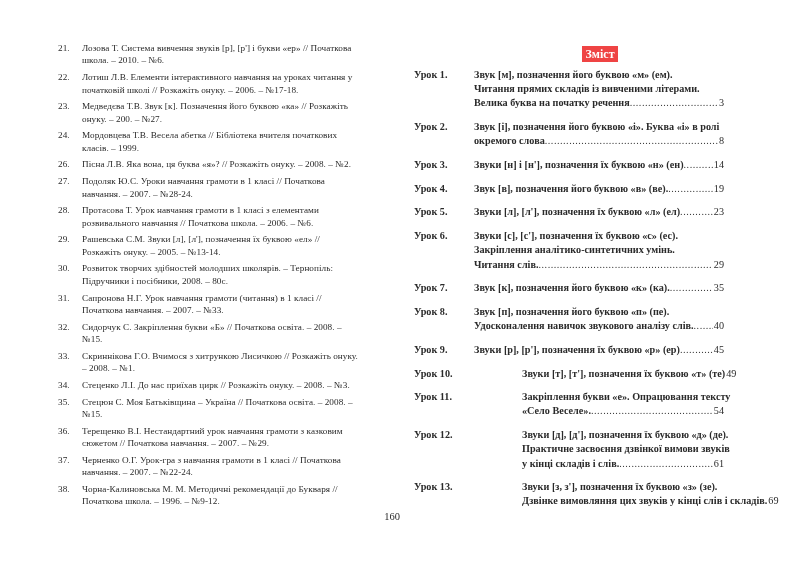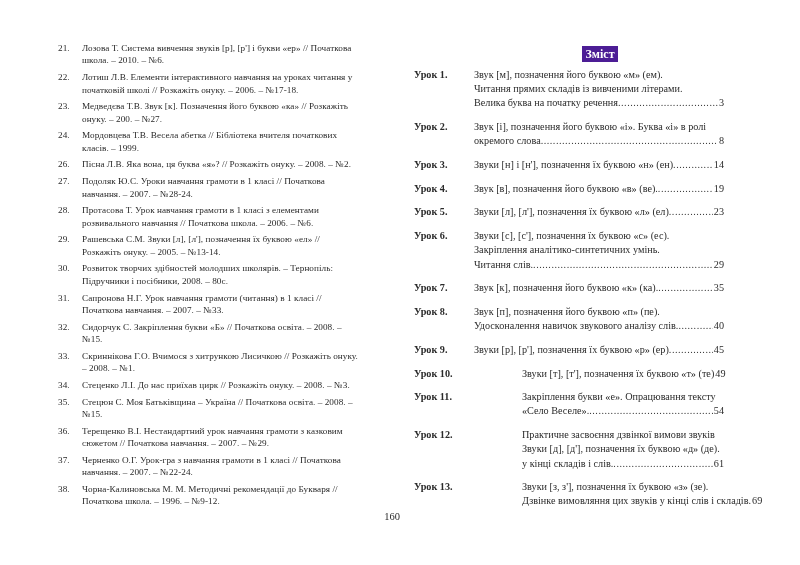--- a/index.html
+++ b/index.html
@@ -12,27 +12,27 @@
   .page-right { position: absolute; left: 400px; top: 0; width: 400px; height: 565px; }
 
   
   .biblio { position: absolute; left: 58px; top: 42px; width: 300px; list-style: none; margin: 0; padding: 0; }
   .biblio li { position: relative; padding-left: 24px; font-size: 9.2px; line-height: 12.4px; margin-bottom: 4.3px; letter-spacing: 0.05px; }
   .biblio .num { position: absolute; left: 0; top: 0; }
   .page-number { position: absolute; left: 0; width: 400px; top: 511px; text-align: right; font-size: 10.5px; }
 
   
   .toc-title { position: absolute; left: 0; width: 400px; top: 44px; text-align: center; }
-  .toc-title span { background: #4c1d95; color: #ffffff; font-weight: bold; font-size: 12px; padding: 1px 3px; }
+  .toc-title span { background: #ef4444; color: #ffffff; font-weight: bold; font-size: 12px; padding: 1px 3px; }
   .toc { position: absolute; left: 14px; top: 68px; width: 310px; }
   .toc-entry { position: relative; font-size: 10.2px; line-height: 14.2px; margin-bottom: 9.5px; }
   .toc-entry .label { position: absolute; left: 0; top: 0; font-weight: bold; white-space: nowrap; }
   .toc-entry .lines { margin-left: 60px; }
   .toc-entry .line { white-space: nowrap; display: flex; }
-  .toc-entry .line .txt { white-space: nowrap; }
+  .toc-entry .line .txt { white-space: nowrap; font-weight: bold; }
   .toc-entry .line.last .dots { flex: 1; overflow: hidden; white-space: nowrap; }
   .toc-entry .line.last .dots::before { content: "................................................................................................................................................"; letter-spacing: 0.5px; }
   .toc-entry .pg { white-space: nowrap; padding-left: 1px; }
   .toc-entry.wide .lines { margin-left: 108px; }
 </style>
 </head>
 <body>
 
 <div class="spread">
   <div class="page-left">
@@ -201,24 +201,24 @@
               <span class="dots"></span>
               <span class="pg">54</span>
             </div>
         </div>
       </div>
 
       <div class="toc-entry wide">
         <span class="label">Урок 12.</span>
         <div class="lines">
           <div class="line">
+              <span class="txt">Звуки [д], [д'], позначення їх буквою «д» (де).</span>
+            </div>
+          <div class="line">
               <span class="txt">Практичне засвоєння дзвінкої вимови звуків</span>
-            </div>
-          <div class="line">
-              <span class="txt">Звуки [д], [д'], позначення їх буквою «д» (де).</span>
             </div>
           <div class="line last">
               <span class="txt">у кінці складів і слів.</span>
               <span class="dots"></span>
               <span class="pg">61</span>
             </div>
         </div>
       </div>
 
       <div class="toc-entry wide">

